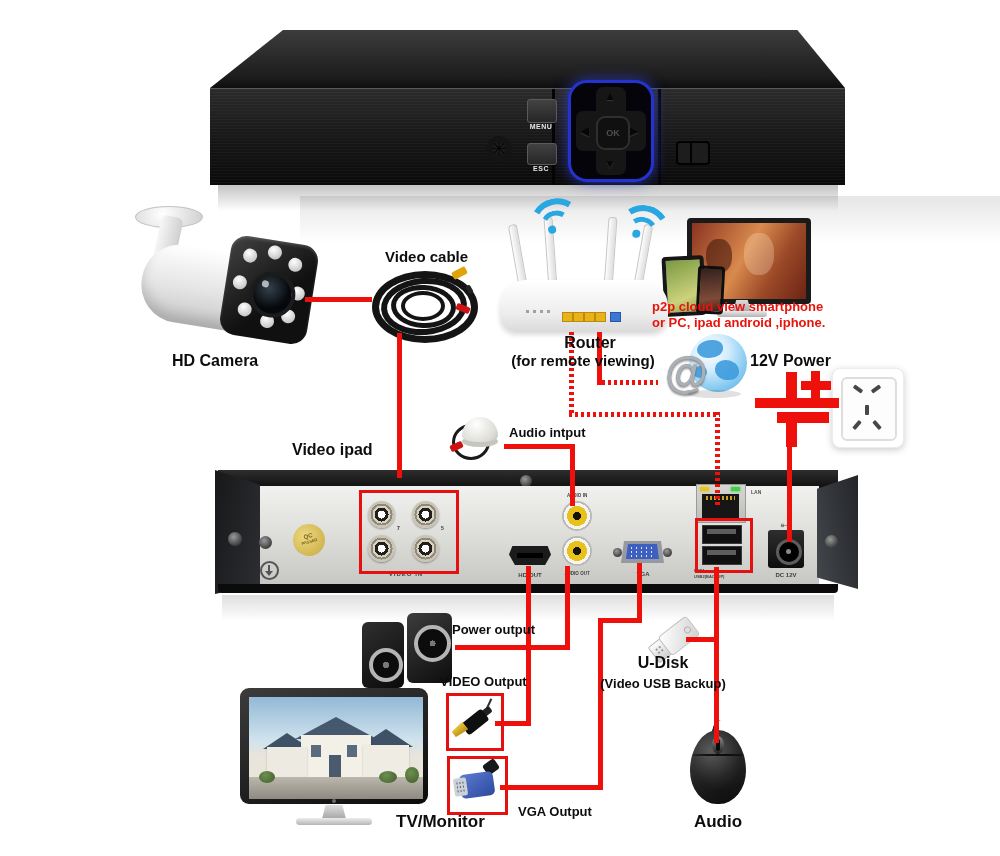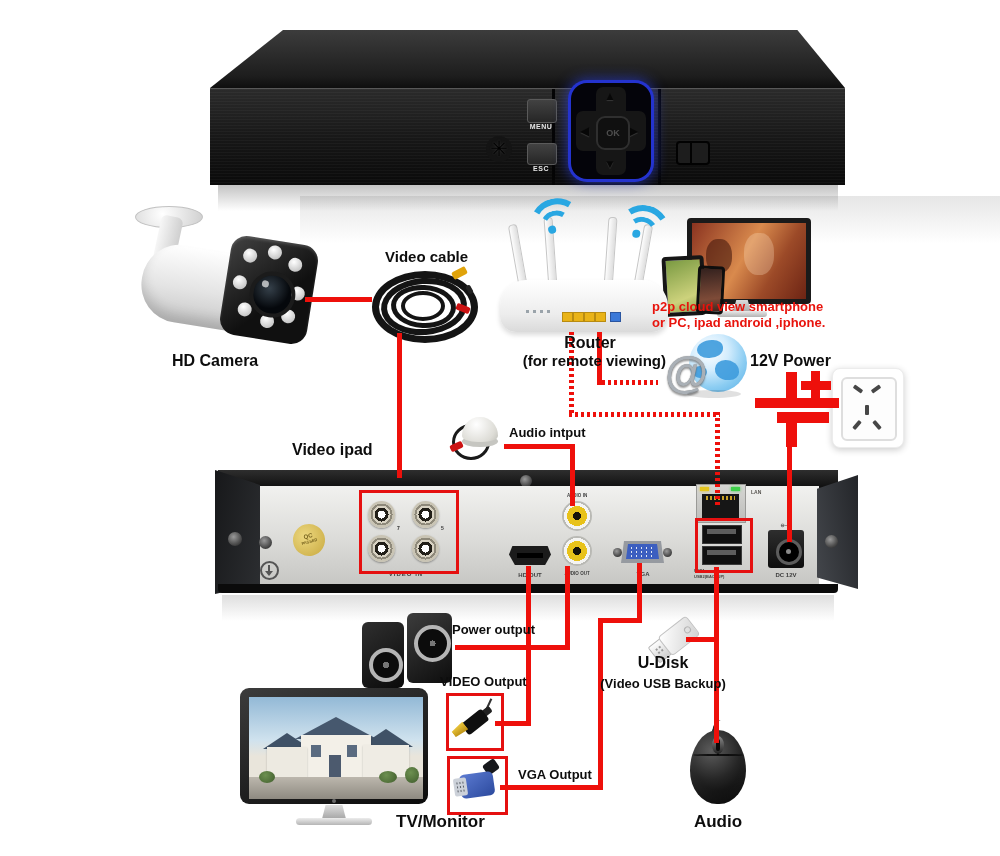--- a/index.html
+++ b/index.html
@@ -204,21 +204,21 @@
         <span class="a1"></span>
         <span class="a2"></span>
     </div>
     <div class="wifi" style="left:118px;top:-10px;transform:rotate(12deg);">
       <span class="dot"></span>
         <span class="a1"></span>
         <span class="a2"></span>
     </div>
   </div>
   <div class="lbl s16 ctr" style="left:545px;top:334px;width:90px;">Router</div>
-  <div class="lbl s15 ctr" style="left:476px;top:352px;width:190px;text-align:right;">(for remote viewing)</div>
+  <div class="lbl s15 ctr" style="left:488px;top:352px;width:190px;">(for remote viewing)</div>
 
   <div class="abs" style="left:655px;top:212px;width:150px;height:120px;z-index:2;">
     <div class="abs" style="left:32px;top:6px;width:114px;height:76px;border:5px solid #1a1a1a;border-radius:4px;
          background:linear-gradient(120deg,#8a3320,#d98a4d 45%,#9c4a28 70%,#6d2414);">
       <div style="position:absolute;left:14px;top:16px;width:26px;height:34px;border-radius:45%;background:rgba(60,18,10,.55);"></div>
       <div style="position:absolute;left:52px;top:10px;width:30px;height:42px;border-radius:45%;background:rgba(255,230,200,.28);"></div>
     </div>
     <div class="abs" style="left:78px;top:88px;width:18px;height:12px;background:linear-gradient(#dcdcdc,#a8a8a8);clip-path:polygon(18% 0,82% 0,100% 100%,0 100%);"></div>
     <div class="abs" style="left:62px;top:99px;width:50px;height:6px;border-radius:3px;background:linear-gradient(#e9e9e9,#b3b3b3);"></div>
     <div class="abs" style="left:8px;top:44px;width:34px;height:52px;border:4px solid #161616;border-radius:4px;transform:rotate(-3deg);
@@ -399,21 +399,21 @@
 
   <div class="box-red" style="left:447px;top:756px;width:55px;height:53px;">
     <div style="position:absolute;left:34px;top:2px;width:14px;height:12px;background:#16181c;border-radius:3px;transform:rotate(-35deg);"></div>
     <div style="position:absolute;left:10px;top:14px;width:34px;height:24px;border-radius:5px;transform:rotate(-8deg);
          background:linear-gradient(150deg,#5c7bd2,#2c4a9e);"></div>
     <div style="position:absolute;left:4px;top:19px;width:13px;height:18px;border-radius:2px;transform:rotate(-8deg);
          background:#ccd1d9;">
       <div style="position:absolute;left:2px;top:3px;width:9px;height:12px;background-image:radial-gradient(#5a6068 35%,transparent 40%);background-size:3px 4px;"></div>
     </div>
   </div>
-  <div class="lbl s13" style="left:518px;top:767px;">VGA Output</div>
+  <div class="lbl s13" style="left:518px;top:804px;">VGA Output</div>
 
   <div class="abs" style="left:238px;top:686px;width:196px;height:142px;z-index:3;">
     <div class="tvframe">
       <div class="tvscr">
         <div class="roof" style="left:46px;top:20px;width:82px;height:22px;clip-path:polygon(0 100%,50% 0,100% 100%);"></div>
         <div class="roof" style="left:14px;top:36px;width:48px;height:16px;clip-path:polygon(0 100%,50% 0,100% 100%);background:#3f5166;"></div>
         <div class="roof" style="left:110px;top:32px;width:54px;height:18px;clip-path:polygon(0 100%,50% 0,100% 100%);background:#3f5166;"></div>
         <div class="hbody" style="left:52px;top:38px;width:70px;height:44px;"></div>
         <div class="hbody" style="left:18px;top:50px;width:40px;height:32px;background:#edeae1;"></div>
         <div class="hbody" style="left:114px;top:48px;width:46px;height:34px;background:#efece4;"></div>

